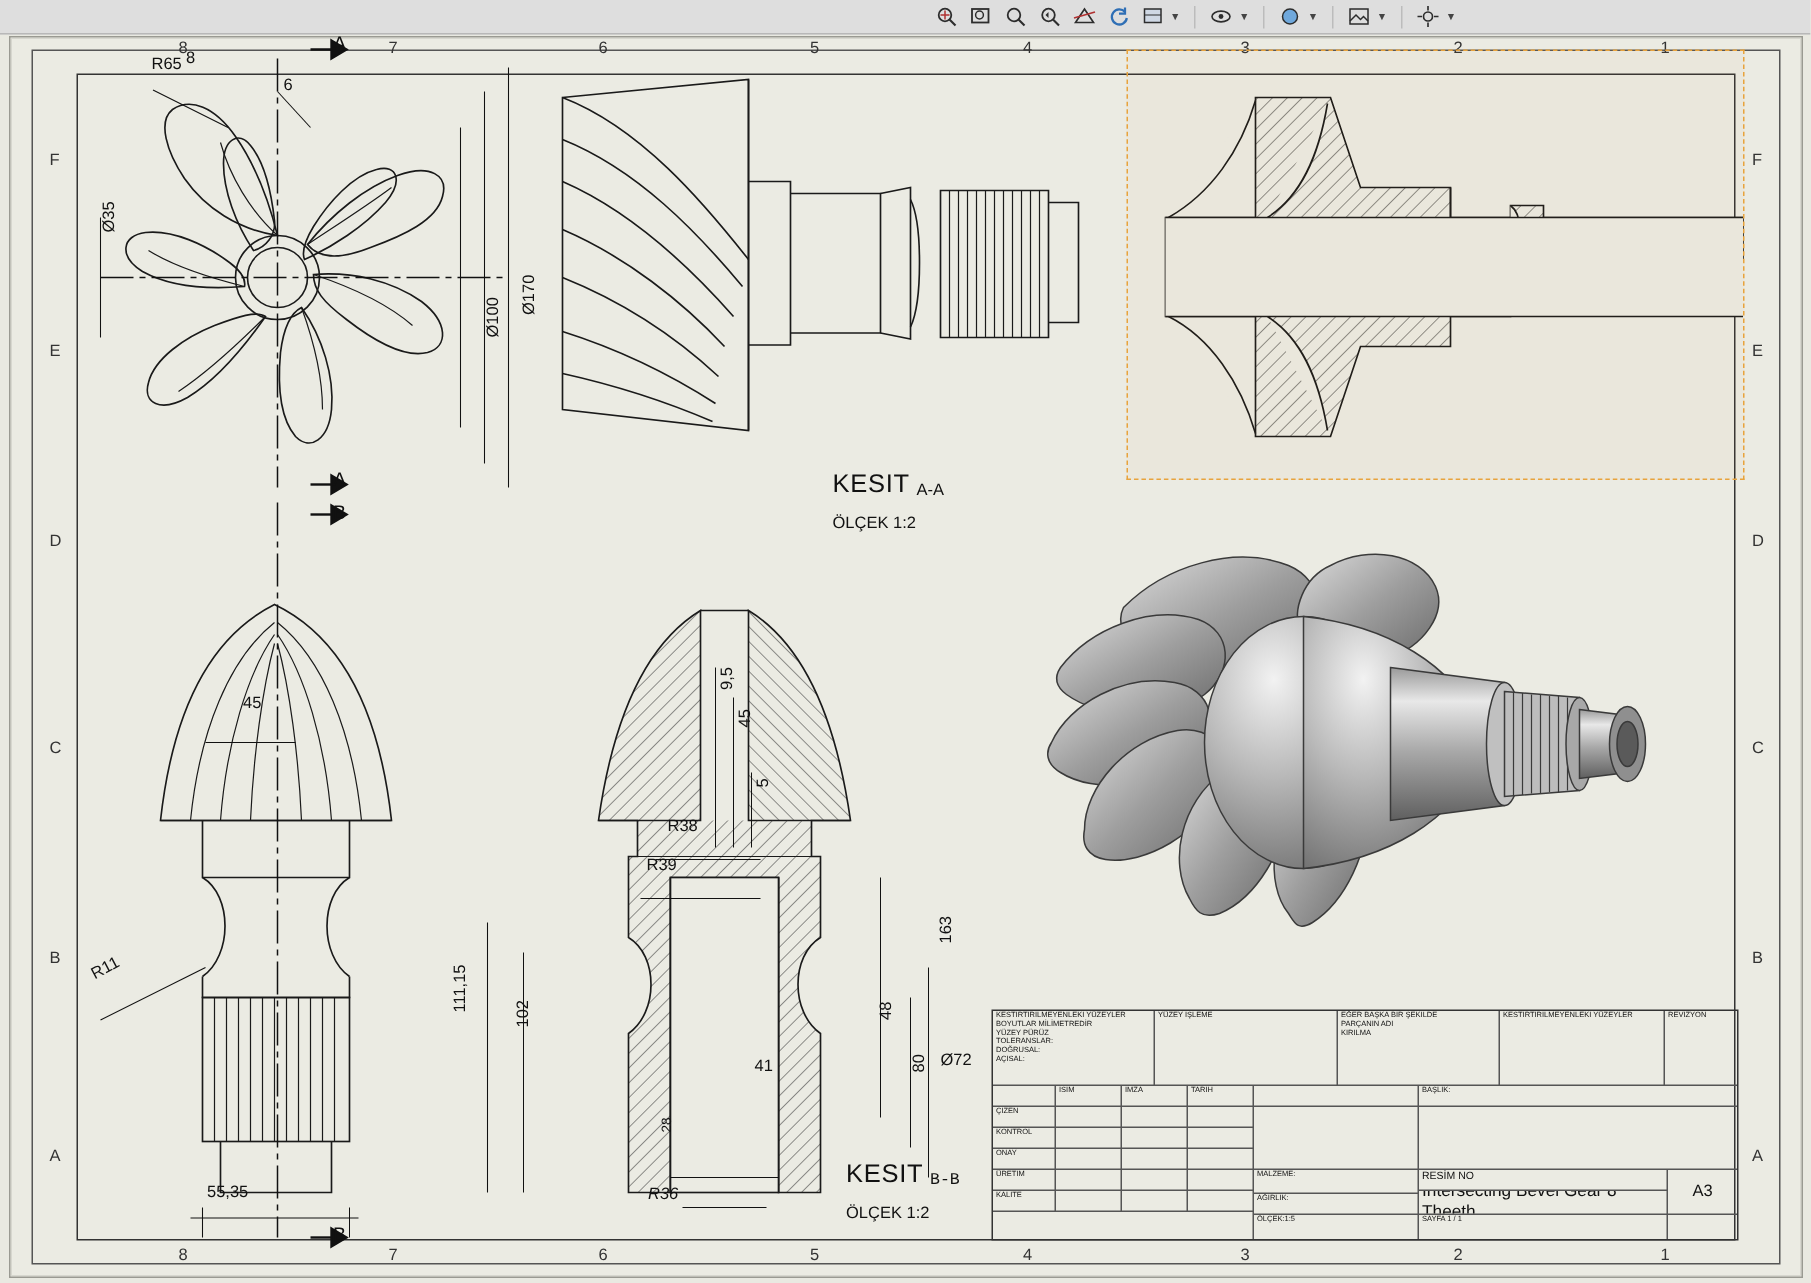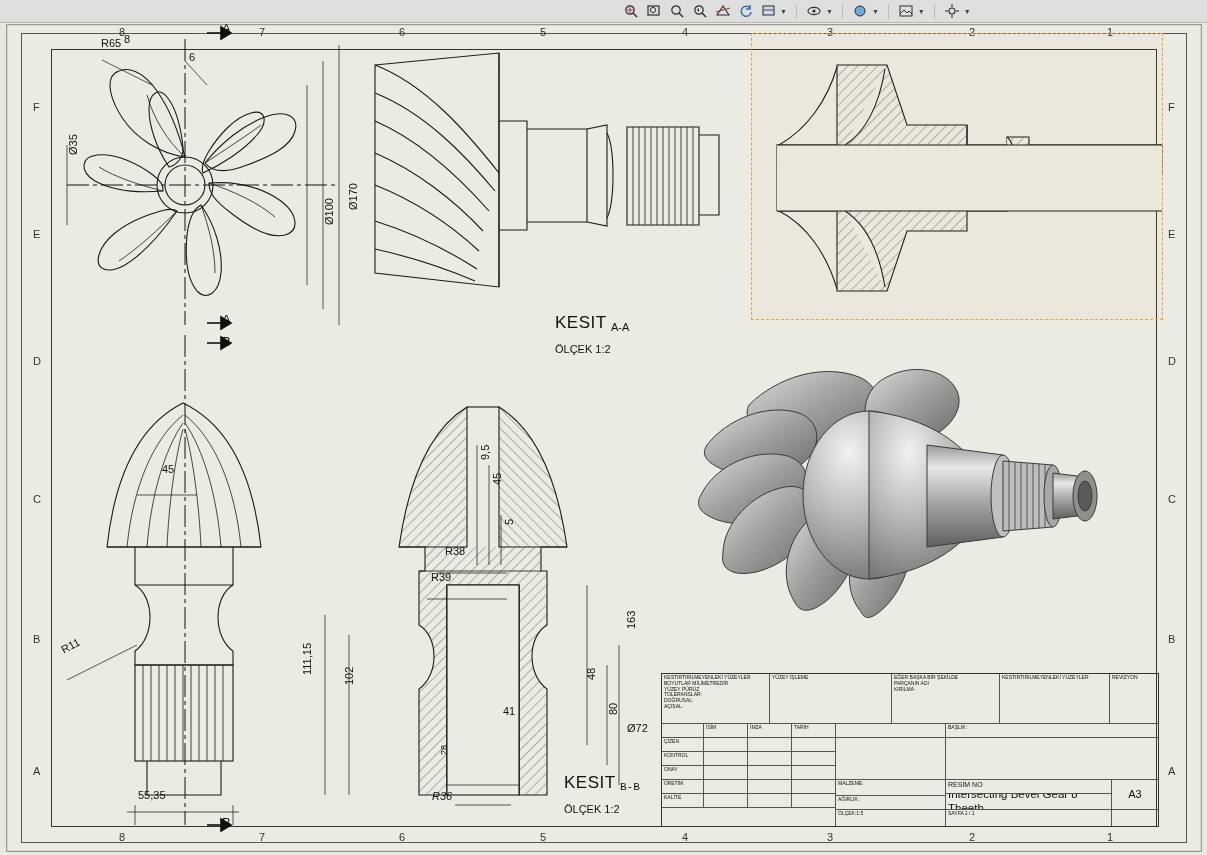--- a/index.html
+++ b/index.html
@@ -423,21 +423,21 @@
     <div class="dim rot" style="left:484px;top:460px;transform:rotate(-90deg);">45</div>
     <div class="dim rot" style="left:496px;top:500px;transform:rotate(-90deg);">5</div>
     <div class="dim" style="left:438px;top:520px;">R38</div>
     <div class="dim" style="left:424px;top:546px;">R39</div>
     <div class="dim rot" style="left:618px;top:604px;transform:rotate(-90deg);">163</div>
     <div class="dim rot" style="left:294px;top:650px;transform:rotate(-90deg);">111,15</div>
     <div class="dim rot" style="left:336px;top:660px;transform:rotate(-90deg);">102</div>
     <div class="dim rot" style="left:578px;top:655px;transform:rotate(-90deg);">48</div>
     <div class="dim rot" style="left:600px;top:690px;transform:rotate(-90deg);">80</div>
     <div class="dim" style="left:496px;top:680px;">41</div>
-    <div class="dim" style="left:620px;top:697px;">Ø72</div>
+    <div class="dim" style="left:620px;top:676px;">Ø72</div>
     <div class="dim" style="left:425px;top:765px;font-style:italic;">R36</div>
     <div class="dim rot sm" style="left:432px;top:730px;transform:rotate(-90deg);">28</div>
 
     <div class="tblock" style="left:654px;top:648px;width:496px;height:152px;">
 
       <div class="tb-cell nb" style="left:0;top:0;width:108px;height:50px;border-right:1px solid #555;">
         <div>KESTIRTIRILMEYENLEKİ YÜZEYLER</div>
         <div>BOYUTLAR MİLİMETREDİR</div>
         <div>YÜZEY PÜRÜZ</div>
         <div>TOLERANSLAR:</div>

